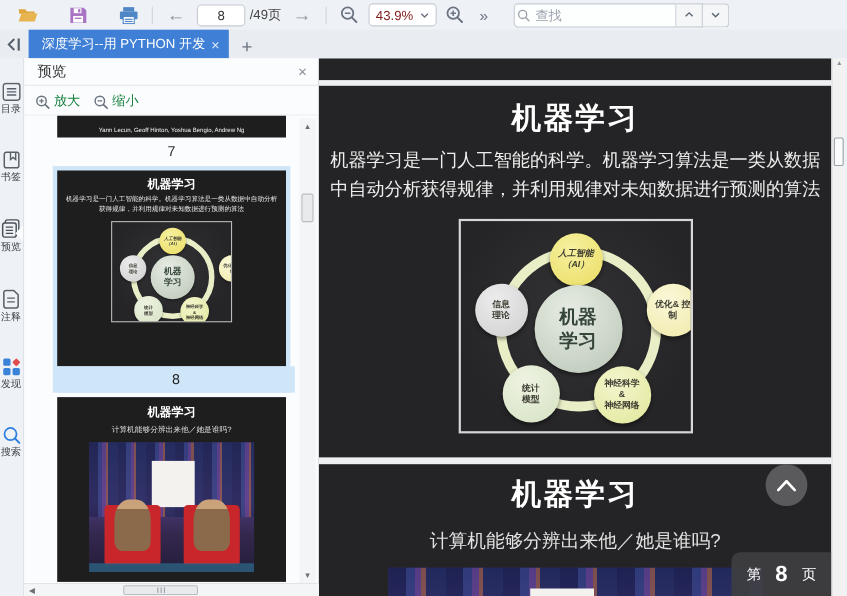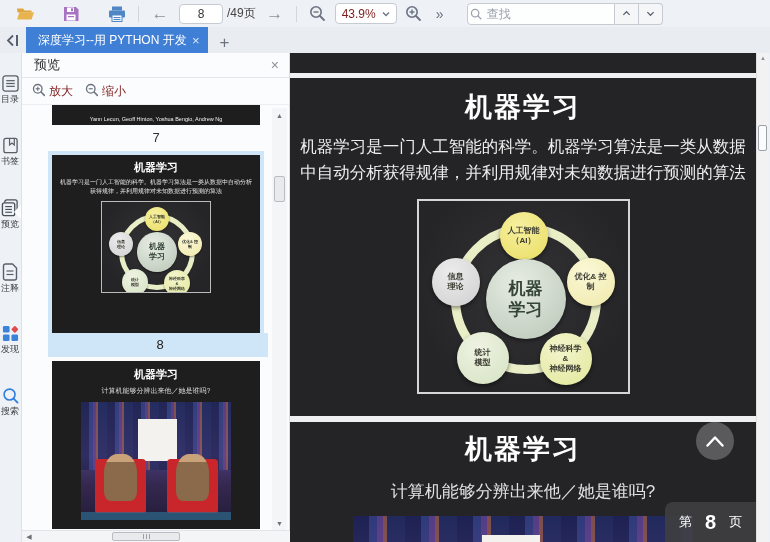--- a/index.html
+++ b/index.html
@@ -52,21 +52,21 @@
   .notch { position:absolute; right:0; width:0; height:0; border-top:7px solid transparent;
     border-bottom:7px solid transparent; border-right:7px solid #fbfcfd; }
 
   
   .panel { position:relative; width:268px; height:489px; background:#fbfcfd; border-right:1px solid #d9dde2; }
   .panel-head { height:25px; display:flex; align-items:center; justify-content:space-between;
     padding:0 10px 0 12px; border-bottom:1px solid #e4e7eb; }
   .panel-title { font-size:13px; color:#333; }
   .panel-close { font-size:14px; color:#8a929c; cursor:pointer; }
   .panel-tools { height:27px; display:flex; align-items:center; gap:4px; padding:0 10px; border-bottom:1px solid #eceef1; }
-  .ptool { display:flex; align-items:flex-start; gap:3px; font-size:12px; color:#7f1d1d; cursor:pointer; margin-right:8px; }
+  .ptool { display:flex; align-items:flex-end; gap:3px; font-size:12px; color:#15803d; cursor:pointer; margin-right:8px; }
   .thumbs { position:absolute; left:0; top:52px; width:268px; height:425px; overflow:hidden; }
   .t7-strip { margin:0 auto; width:208px; height:20px; background:#1e1e1e; display:flex; align-items:flex-end; justify-content:center; }
   .t7-strip span { font-size:5.5px; color:#f2f2f2; padding-bottom:3px; white-space:nowrap; }
   .t-label { text-align:center; font-size:13px; color:#333; padding:5px 0 6px; }
   .t8-wrap { margin:0 auto; width:216px; background:#cfe6f8; padding:4px 4px 0; }
   .t8-slide { width:208px; height:178px; background:#1e1e1e; overflow:hidden; }
   .t8-title { text-align:center; color:#fff; font-size:11px; font-weight:bold; margin-top:5px; }
   .t8-body { text-align:center; color:#e8e8e8; font-size:6px; line-height:1.5; width:196px; margin:3px auto 0; }
   .t8-label { text-align:center; font-size:13px; color:#222; padding:4px 0 5px; background:#cfe6f8; width:216px; margin:0 auto; }
   .t9-slide { margin:4px auto 0; width:208px; height:168px; background:#1e1e1e; overflow:hidden; }
@@ -115,22 +115,22 @@
 
   
   .diagram { position:relative; margin:14px auto 0; width:213px; height:195px;
     background:radial-gradient(ellipse at 50% 45%, #333336 0%, #252527 75%);
     border:2px solid #d6d6d6; overflow:hidden; }
   .ring { position:absolute; border-radius:50%; border:9px solid #e9eec6; }
   .node { position:absolute; border-radius:50%; display:flex; align-items:center; justify-content:center;
     text-align:center; font-weight:bold; color:#3a3a30; white-space:pre-line; line-height:1.25;
     box-shadow:0 2px 4px rgba(0,0,0,.45); }
   .node.center { background:radial-gradient(circle at 40% 30%, #e7ece3, #b9c6b6); color:#35453a; }
-  .n-ai  { background:radial-gradient(circle at 40% 30%, #f7f0a0, #e9dd62); }
-  .n-opt { background:radial-gradient(circle at 40% 30%, #fbf8d8, #efe9a8); }
+  .n-ai  { background:radial-gradient(circle at 40% 30%, #f7f0a0, #e9dd62);font-style:italic; }
+  .n-opt { background:radial-gradient(circle at 40% 30%, #fbf8d8, #efe9a8);margin-left:21px; }
   .n-neu { background:radial-gradient(circle at 40% 30%, #f3f5cd, #e2e79a);text-align:center; }
   .n-sta { background:radial-gradient(circle at 40% 30%, #eef3e2, #d5e2c2); }
   .n-inf { background:radial-gradient(circle at 40% 30%, #ececec, #cfcfcf); }
 
   .mini-diagram { position:relative; margin:5px auto 0; width:110px; height:92px;
     background:radial-gradient(ellipse at 50% 45%, #333336 0%, #252527 75%);
     border:1px solid #bbb; overflow:hidden; }
   .mini-diagram .ring { border-width:5px; }
   .mini-diagram .node { font-size:4px; box-shadow:0 1px 2px rgba(0,0,0,.45); }
   .mini-diagram .node.center { font-size:8px; }

